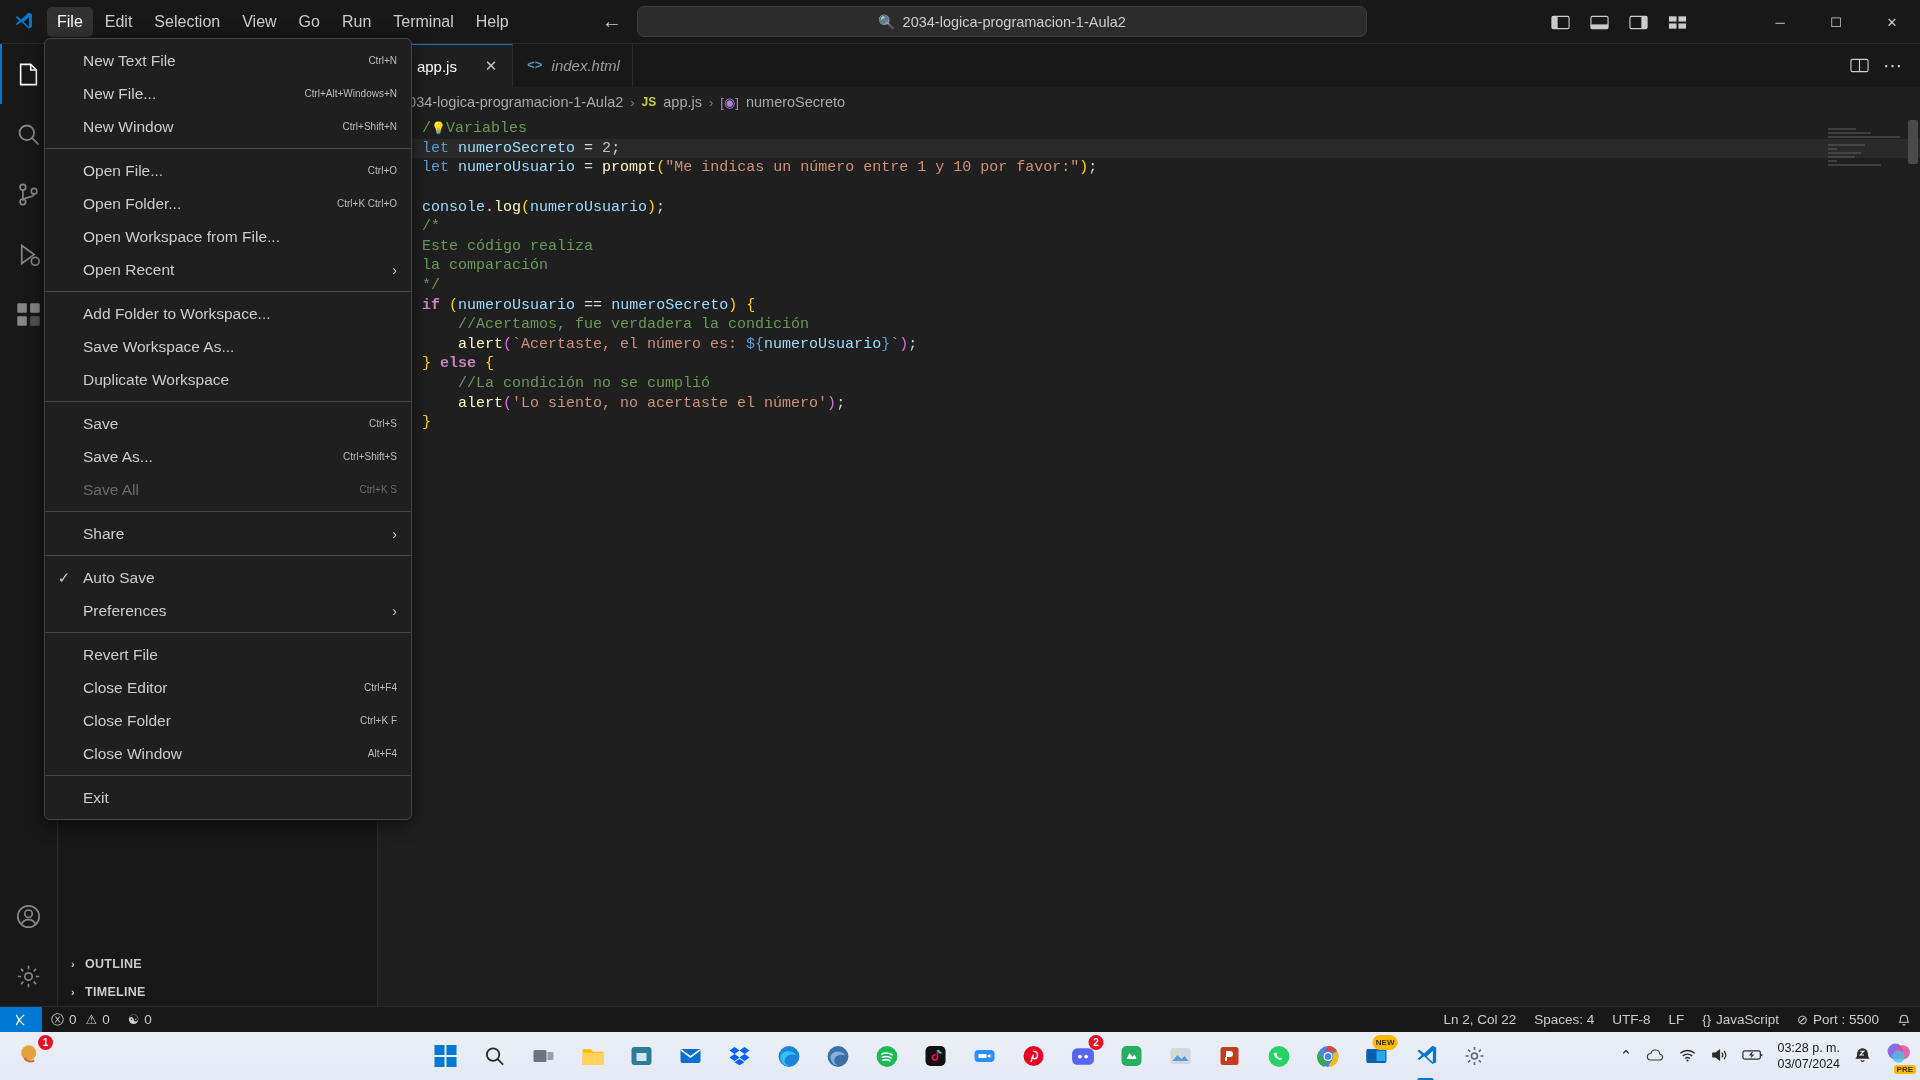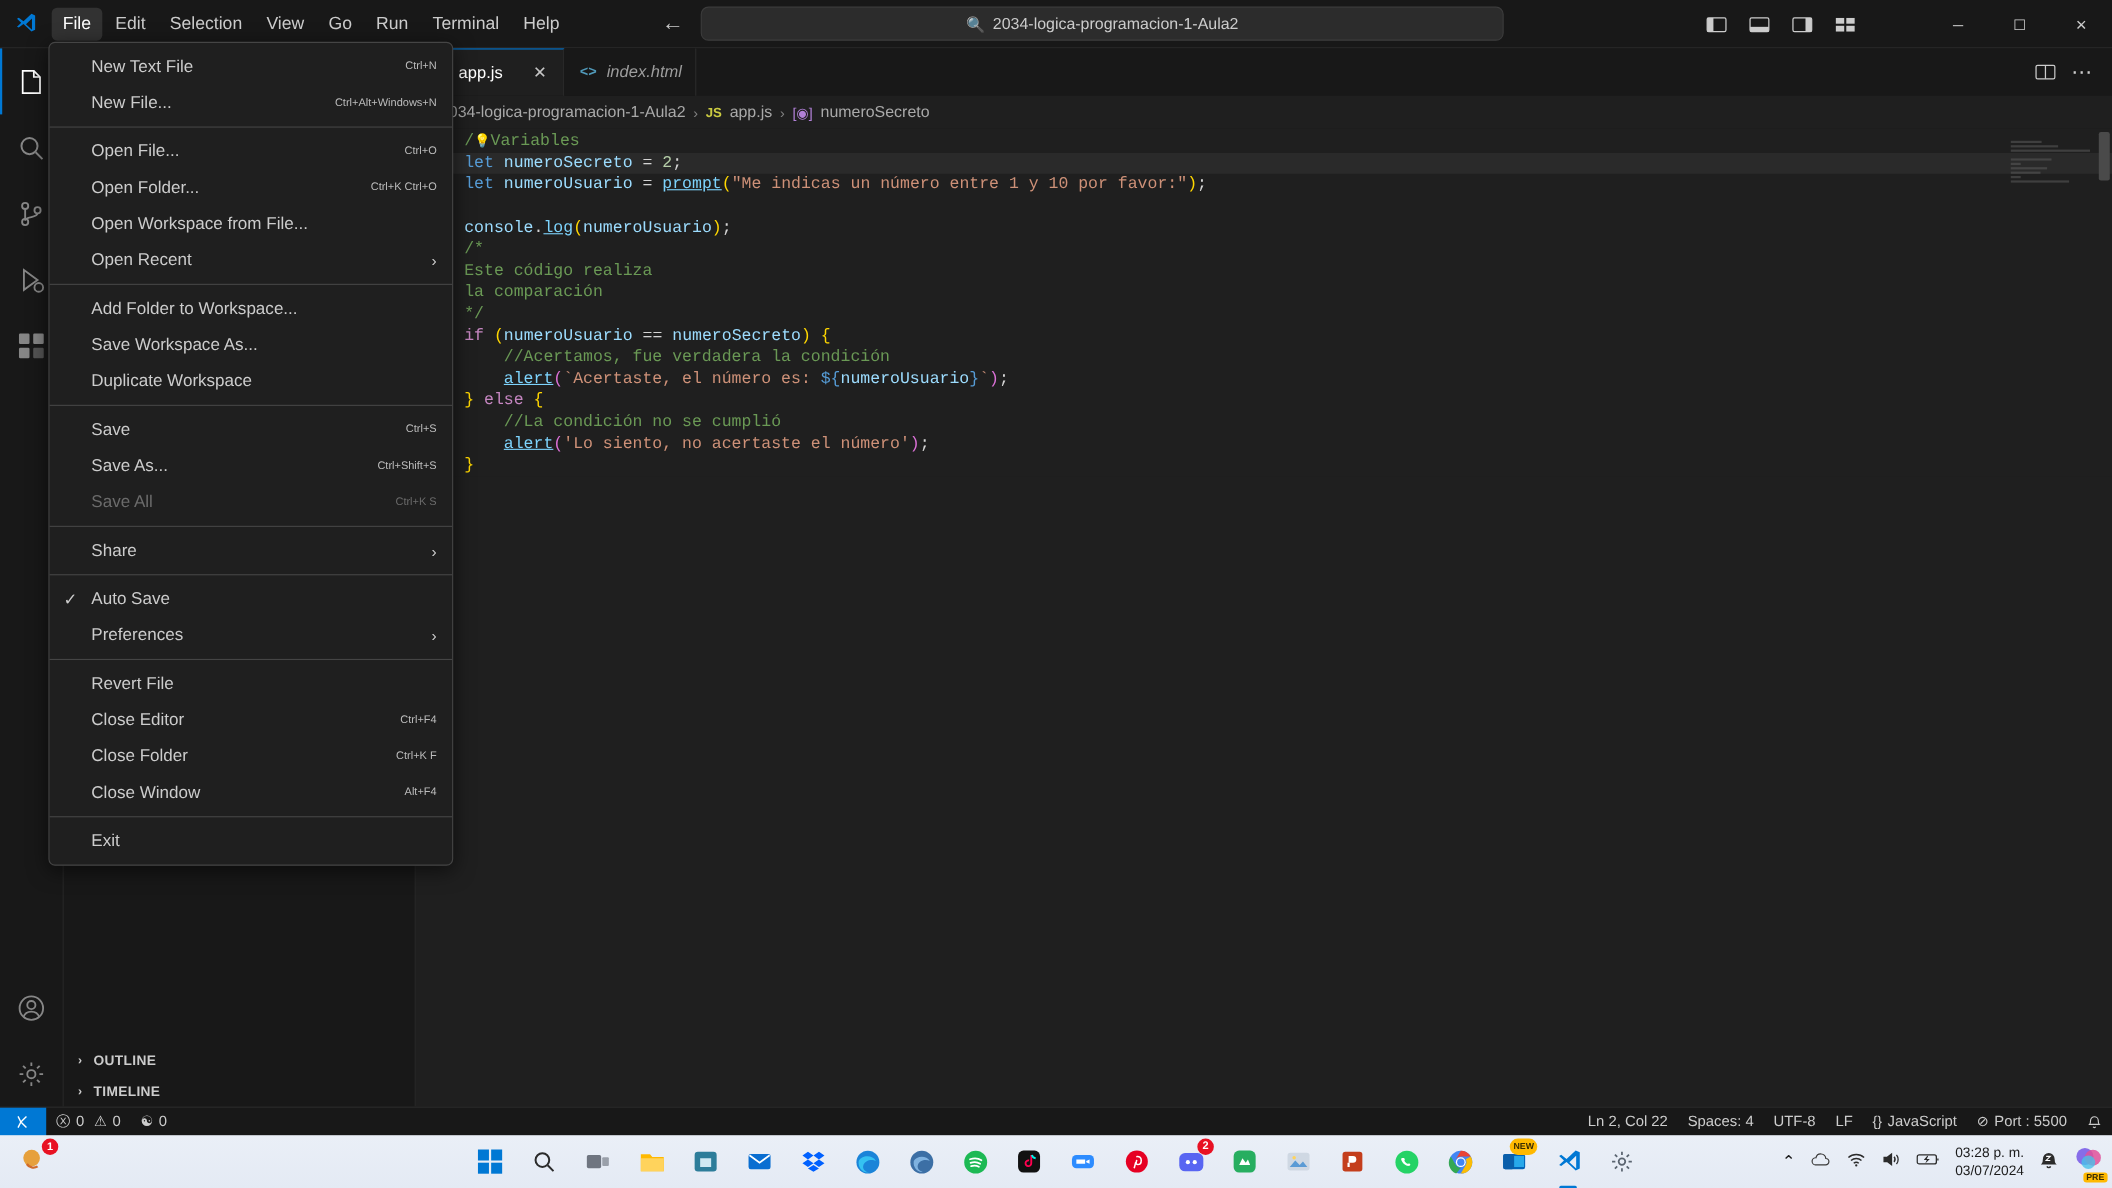--- a/index.html
+++ b/index.html
@@ -103,24 +103,24 @@
   .bc-sym { color: #b180d7; font-size: 13px; }
 
   .codearea { position: relative; background: #1f1f1f; padding-top: 2px; }
   .codeline { display: flex; height: 19.6px; align-items: center; font-family: "Liberation Mono", monospace; font-size: 15px; }
   .codeline.hl { background: #2a2a2a; }
   .lnum { width: 44px; text-align: right; padding-right: 26px; color: #6e7681; font-size: 14.5px; flex: none; }
   .codeline.hl .lnum { color: #cccccc; }
   .ctext { white-space: pre; color: #cccccc; }
 
   
-  .t-kw   { color: #c586c0; }
+  .t-kw   { color: #c586c0; font-weight: bold; }
   .t-decl { color: #569cd6; }
   .t-var  { color: #9cdcfe; }
-  .t-fn   { color: #7dd3fc; text-decoration: underline; }
+  .t-fn   { color: #fef9c3; }
   .t-num  { color: #b5cea8; }
   .t-str  { color: #ce9178; }
   .t-com  { color: #6a9955; }
   .t-op   { color: #d4d4d4; }
   .t-par1 { color: #ffd700; }
   .t-par2 { color: #da70d6; }
   .t-tmpl { color: #569cd6; }
 
   .bulb { color: #ffcc00; font-size: 12px; }
   .indent-guide { color: #404040; }
@@ -444,20 +444,25 @@
     <div class="dd-item">
       <span class="dd-check"></span>
       <span class="dd-label">New Text File</span>
       <span class="dd-key">Ctrl+N</span>
     </div>
     <div class="dd-item">
       <span class="dd-check"></span>
       <span class="dd-label">New File...</span>
       <span class="dd-key">Ctrl+Alt+Windows+N</span>
     </div>
+    <div class="dd-item">
+      <span class="dd-check"></span>
+      <span class="dd-label">New Window</span>
+      <span class="dd-key">Ctrl+Shift+N</span>
+    </div>
     <div class="dd-sep"></div>
     <div class="dd-item">
       <span class="dd-check"></span>
       <span class="dd-label">Open File...</span>
       <span class="dd-key">Ctrl+O</span>
     </div>
     <div class="dd-item">
       <span class="dd-check"></span>
       <span class="dd-label">Open Folder...</span>
       <span class="dd-key">Ctrl+K Ctrl+O</span>

